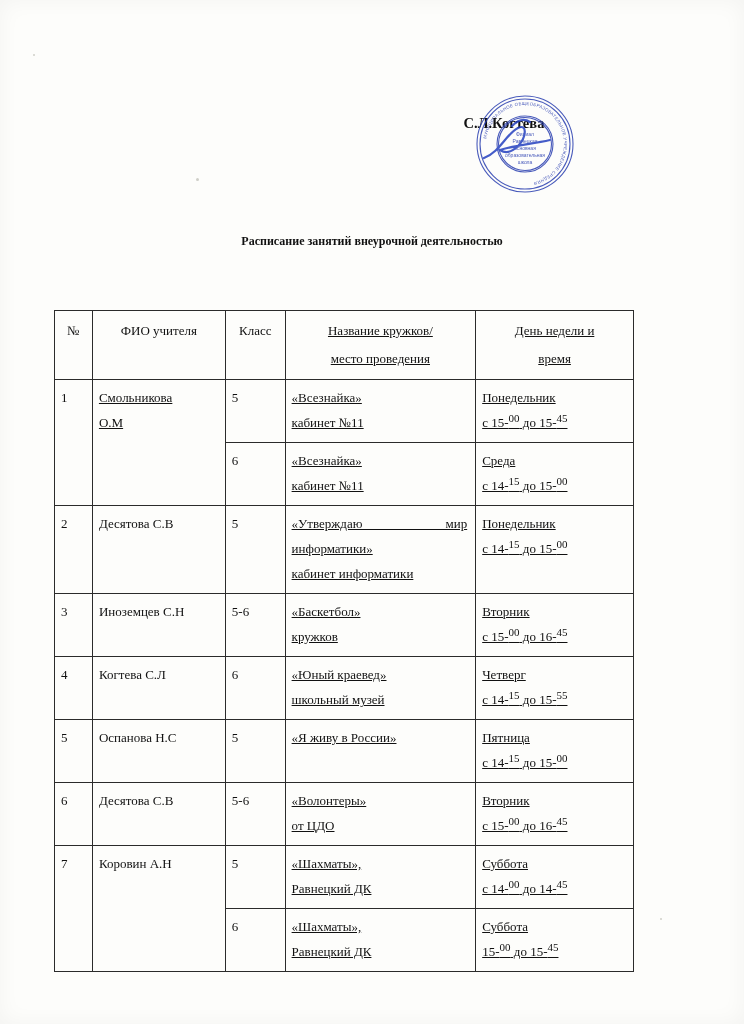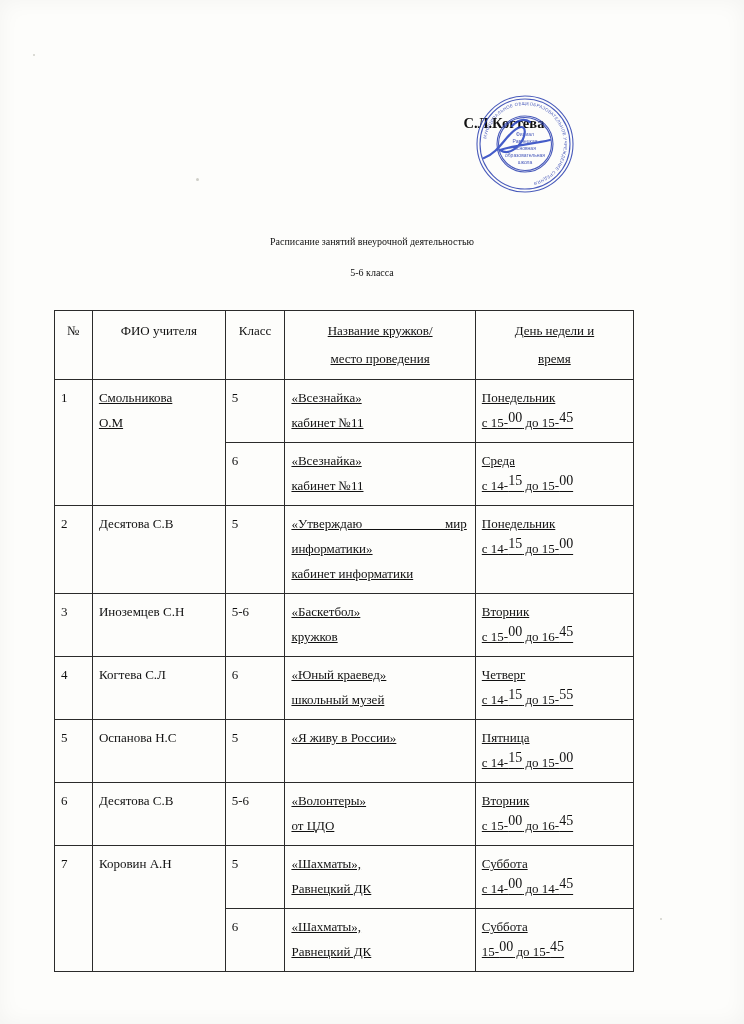--- a/index.html
+++ b/index.html
@@ -58,22 +58,22 @@
     opacity: 0.85;
   }
   .stamp svg { display:block; }
 
   .title-block {
     position: absolute;
     top: 226px;
     left: 0;
     width: 744px;
     text-align: center;
-    font-weight: normal;
-    font-size: 10px;
+    font-weight: bold;
+    font-size: 12px;
     line-height: 31px;
   }
 
   table.schedule {
     position: absolute;
     top: 310px;
     left: 54px;
     width: 580px;
     border-collapse: collapse;
     font-size: 13px;
@@ -99,21 +99,21 @@
   .c-day { width: 150px; }
 
   .cell-line { display: block; text-decoration: underline; }
   .justify2 {
     display: block;
     text-align: justify;
     text-align-last: justify;
     padding-right: 2px;
   }
   sup {
-    font-size: 14px;
+    font-size: 11px;
     vertical-align: super;
     line-height: 0;
   }
   .nowrap { white-space: nowrap; }
 
   
   .speck {
     position: absolute;
     background: #cfcfc8;
     border-radius: 50%;
@@ -149,21 +149,20 @@
 
       <g stroke="#2440c0" stroke-width="2.2" fill="none" stroke-linecap="round">
         <path d="M 18,66 C 34,60 40,42 52,36 C 62,31 60,46 52,54 C 46,60 40,62 34,58 C 46,54 66,52 84,48"></path>
         <path d="M 46,34 C 52,28 58,26 64,30"></path>
       </g>
     </svg>
   </div>
 
   <div class="title-block">
     <div>Расписание  занятий внеурочной деятельностью</div>
-    <div>5-6 класса</div>
   </div>
 
   <table class="schedule">
     <thead>
       <tr>
         <th class="c-num">№</th>
         <th class="c-teacher">ФИО учителя</th>
         <th class="c-class">Класс</th>
         <th class="c-club">
           <span class="cell-line">Название кружков/</span>

